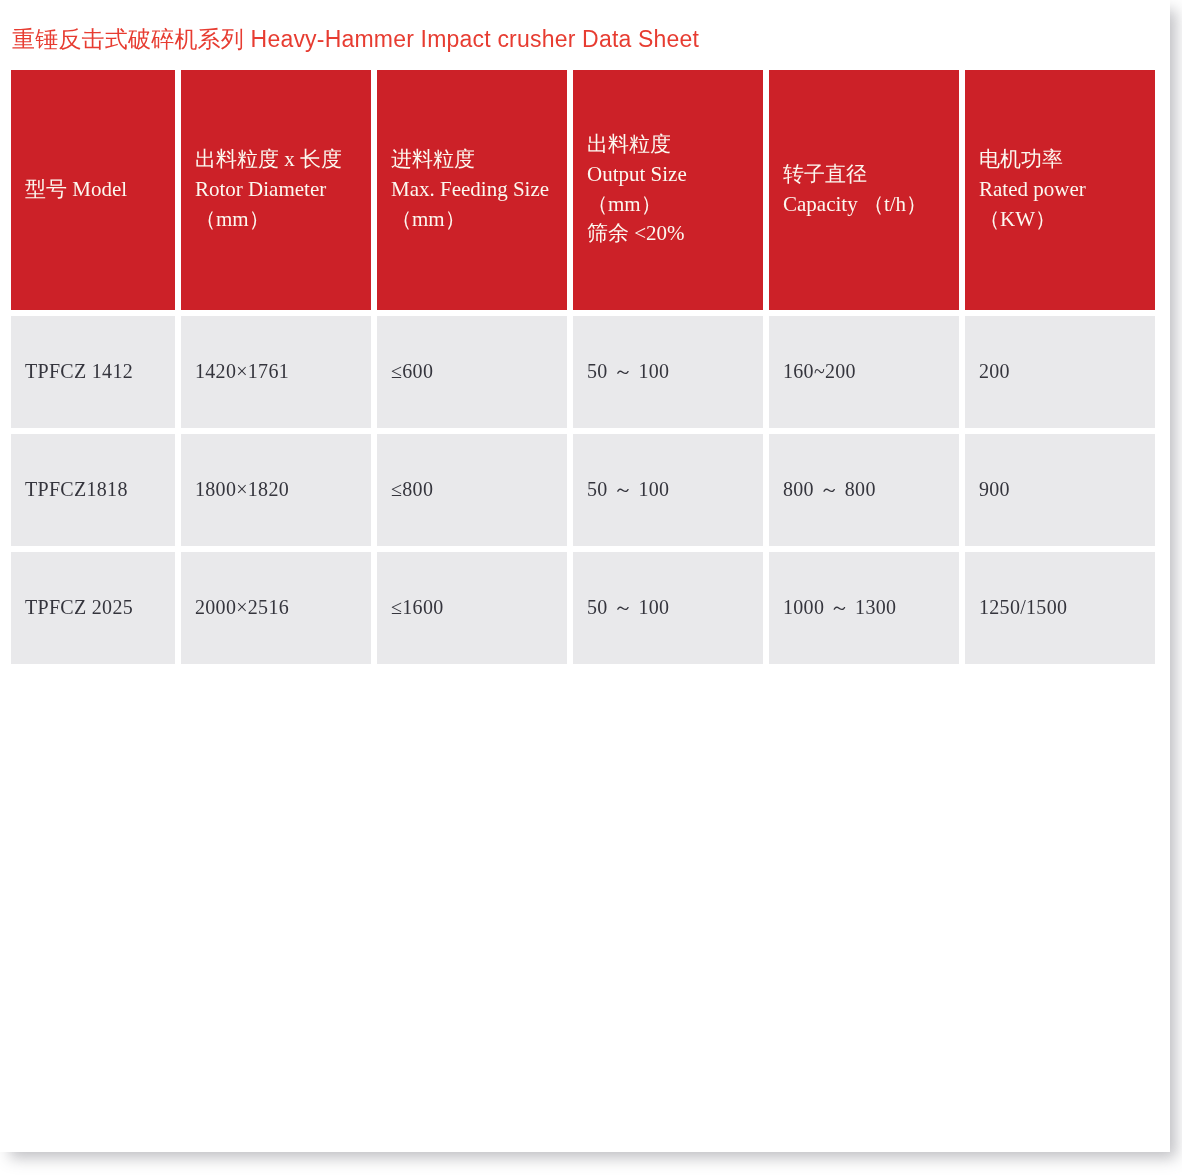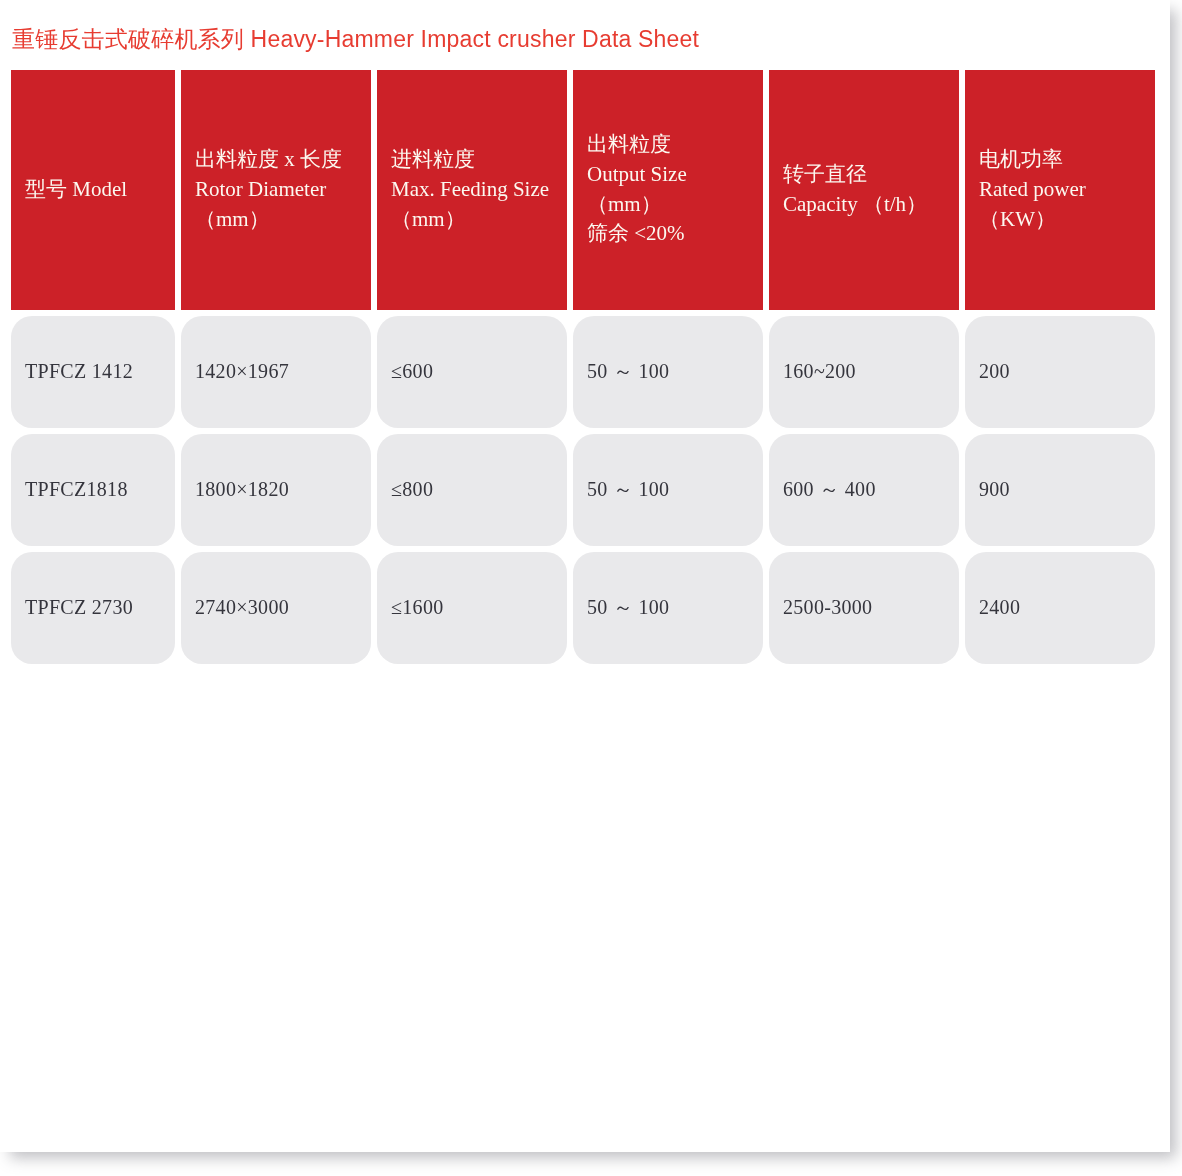--- a/index.html
+++ b/index.html
@@ -30,21 +30,20 @@
     font-family:"Liberation Serif","DejaVu Serif",serif;
     font-size:21px;
   }
   th .hline{display:block;line-height:1.42;}
   td{
     background:#e9e9eb;color:#35353d;
     font-family:"Liberation Serif","DejaVu Serif",serif;
     font-size:20px;text-align:left;vertical-align:middle;
     padding:0 4px 0 14px;height:112px;
     letter-spacing:0.3px;
-    border-radius:21px;
   }
 </style>
 </head>
 <body>
 
 <div class="sheet">
   <div class="title">重锤反击式破碎机系列 Heavy-Hammer Impact crusher Data Sheet</div>
 
   <table class="spec">
     <colgroup>
@@ -82,37 +81,37 @@
         <th>
           <span class="hline">电机功率</span>
           <span class="hline">Rated power</span>
           <span class="hline">（KW）</span>
         </th>
       </tr>
     </thead>
     <tbody>
       <tr>
         <td>TPFCZ 1412</td>
-        <td>1420×1967</td>
+        <td>1420×1761</td>
         <td>≤600</td>
         <td>50 ～ 100</td>
         <td>160~200</td>
         <td>200</td>
       </tr>
       <tr>
         <td>TPFCZ1818</td>
         <td>1800×1820</td>
         <td>≤800</td>
         <td>50 ～ 100</td>
-        <td>600 ～ 400</td>
+        <td>800 ～ 800</td>
         <td>900</td>
       </tr>
       <tr>
-        <td>TPFCZ 2730</td>
-        <td>2740×3000</td>
+        <td>TPFCZ 2025</td>
+        <td>2000×2516</td>
         <td>≤1600</td>
         <td>50 ～ 100</td>
-        <td>2500-3000</td>
-        <td>2400</td>
+        <td>1000 ～ 1300</td>
+        <td>1250/1500</td>
       </tr>
     </tbody>
   </table>
 </div>
 
 </body></html>

